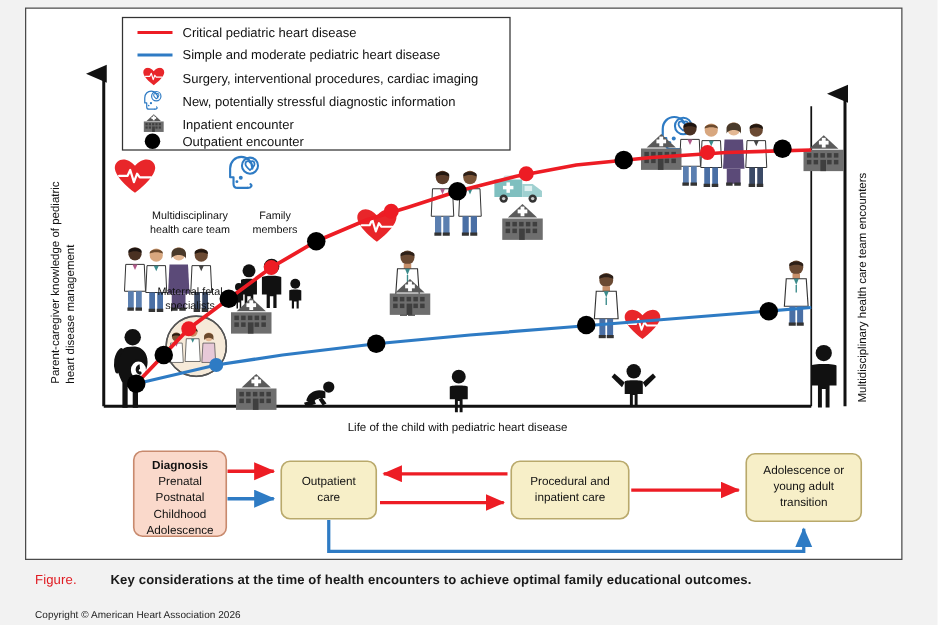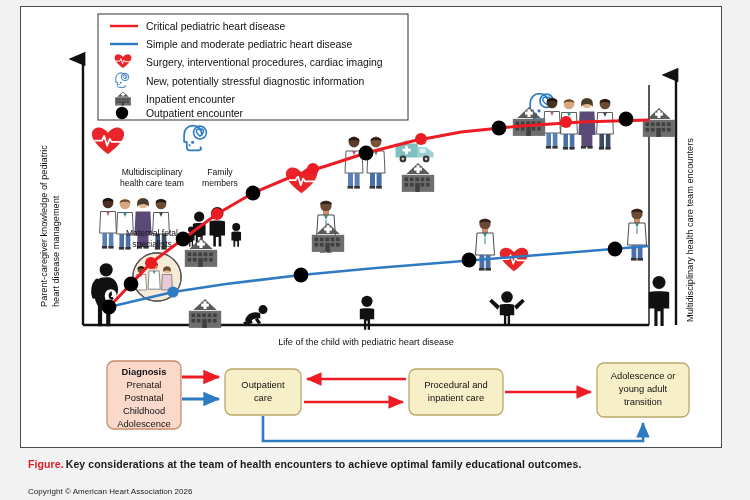--- a/index.html
+++ b/index.html
@@ -11,21 +11,21 @@
     position:relative;
   }
   #figure-panel{
     position:absolute;left:20px;top:6px;width:702px;height:442px;
     background:#ffffff;border:1.5px solid #4a4a4a;box-sizing:border-box;
   }
   #caption-block{
     position:absolute;left:28px;top:458px;width:700px;
   }
   .cap-line{font-size:10.5px;font-weight:bold;color:#1a1a1a;letter-spacing:0.1px;white-space:nowrap;}
-  .cap-figword{color:#e01b22;font-weight:bold;margin-right:2px;}
+  .cap-figword{color:#e01b22;font-weight:normal;margin-right:27px;}
   .cap-copy{font-size:8px;font-weight:normal;color:#222;margin-top:17px;letter-spacing:0.05px;}
   svg{display:block;}
   .axlabel{font-size:9.2px;fill:#111;font-family:"Liberation Sans", sans-serif;}
   .legtext{font-size:10.4px;fill:#111;font-family:"Liberation Sans", sans-serif;}
   .annot{font-size:8.6px;fill:#111;font-family:"Liberation Sans", sans-serif;text-anchor:middle;}
   .boxtext{font-size:9.4px;fill:#111;font-family:"Liberation Sans", sans-serif;text-anchor:middle;}
   .boxtext.bold{font-weight:bold;}
 </style>
 </head>
 <body>
@@ -412,16 +412,16 @@
       <g>
         <path d="M242,409 L242,434 L622,434 L622,416" fill="none" stroke="#2E7BC4" stroke-width="2.6" marker-end="url(#ar-blue)"></path>
       </g>
     </g>
 
   </svg>
 </div>
 
 <div id="caption-block">
   <div class="cap-line">
-    <span class="cap-figword">Figure.</span><span>Key considerations at the team of health encounters to achieve optimal family educational outcomes.</span>
+    <span class="cap-figword">Figure.</span><span>Key considerations at the time of health encounters to achieve optimal family educational outcomes.</span>
   </div>
   <div class="cap-copy">Copyright © American Heart Association 2026</div>
 </div>
 
 </body></html>

